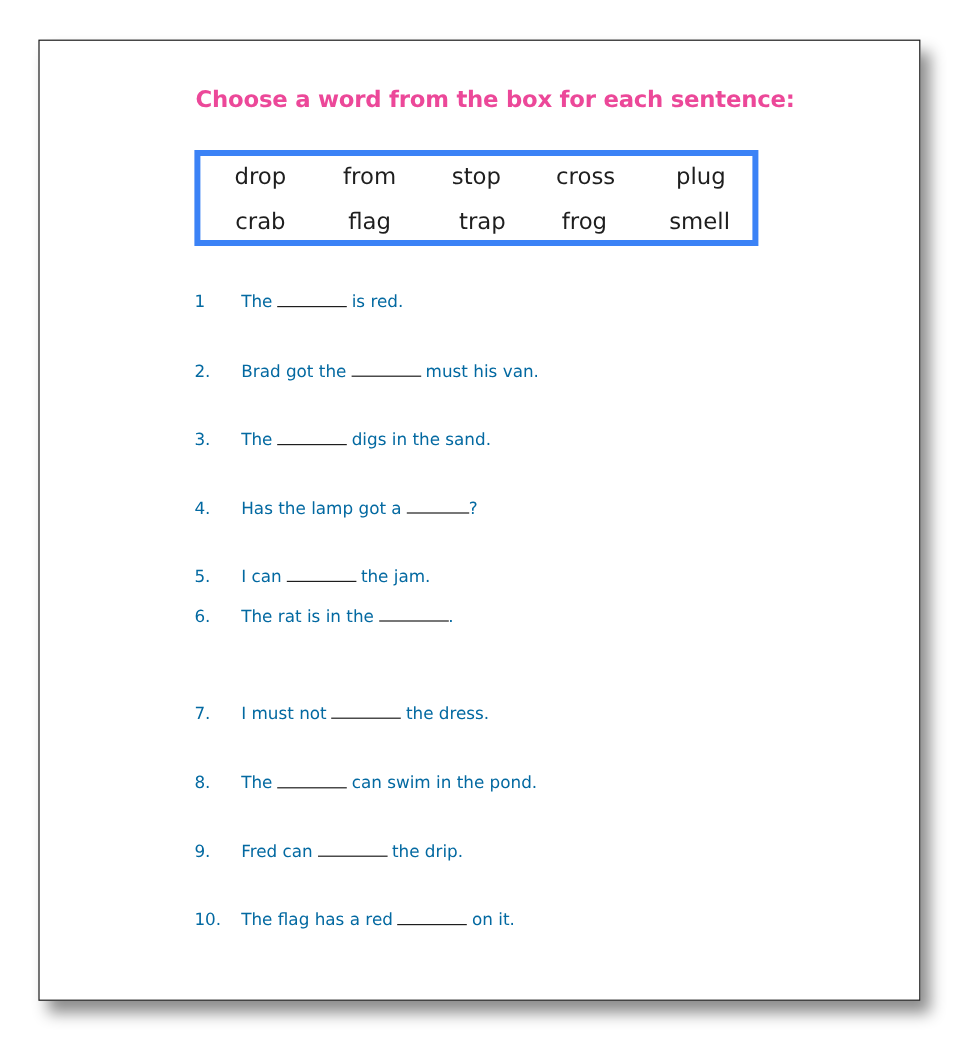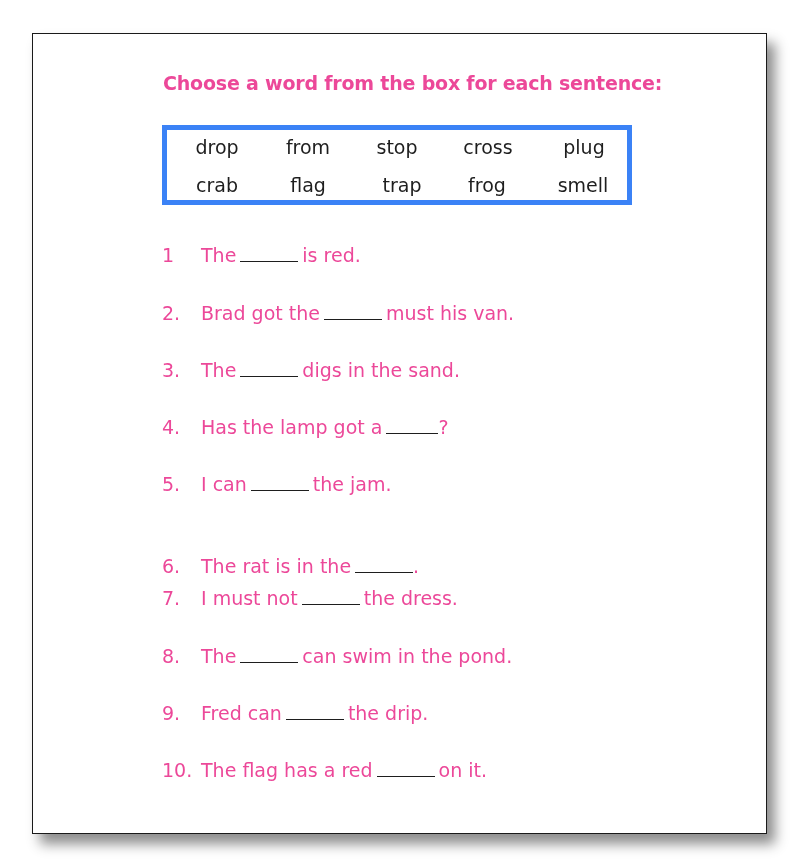--- a/index.html
+++ b/index.html
@@ -16,21 +16,21 @@
   }
   .wordbox {
     position: absolute; left: 129px; top: 91px; width: 470px; height: 80px;
     border: 5px solid #3b82f6; box-sizing: border-box;
   }
   .word {
     position: absolute; font-size: 19px; color: #1e1e1e; transform: translateX(-50%);
     white-space: nowrap;
   }
   .q {
-    position: absolute; left: 129px; font-size: 19px; white-space: nowrap; color: #ec4899;
+    position: absolute; left: 129px; font-size: 14px; white-space: nowrap; color: #0369a1;
   }
   .q .num { display: inline-block; width: 39px; }
   .blank { display: inline-block; width: 58px; border-bottom: 1.5px solid #1e1e1e;
            height: 1px; vertical-align: baseline; margin: 0 4px; }
 </style>
 </head>
 <body>
 
 <div class="page">
   <div class="title">Choose a word from the box for each sentence:</div>
@@ -56,21 +56,21 @@
   </div>
   <div class="q" style="top:325px">
     <span class="num">3.</span><span>The</span><span class="blank"></span><span>digs in the sand.</span>
   </div>
   <div class="q" style="top:382px">
     <span class="num">4.</span><span>Has the lamp got a</span><span class="blank" style="width:52px;margin-right:0"></span><span>?</span>
   </div>
   <div class="q" style="top:439px">
     <span class="num">5.</span><span>I can</span><span class="blank"></span><span>the jam.</span>
   </div>
-  <div class="q" style="top:521px">
+  <div class="q" style="top:472px">
     <span class="num">6.</span><span>The rat is in the</span><span class="blank" style="margin-right:0"></span><span>.</span>
   </div>
   <div class="q" style="top:553px">
     <span class="num">7.</span><span>I must not</span><span class="blank"></span><span>the dress.</span>
   </div>
   <div class="q" style="top:611px">
     <span class="num">8.</span><span>The</span><span class="blank"></span><span>can swim in the pond.</span>
   </div>
   <div class="q" style="top:668px">
     <span class="num">9.</span><span>Fred can</span><span class="blank"></span><span>the drip.</span>

